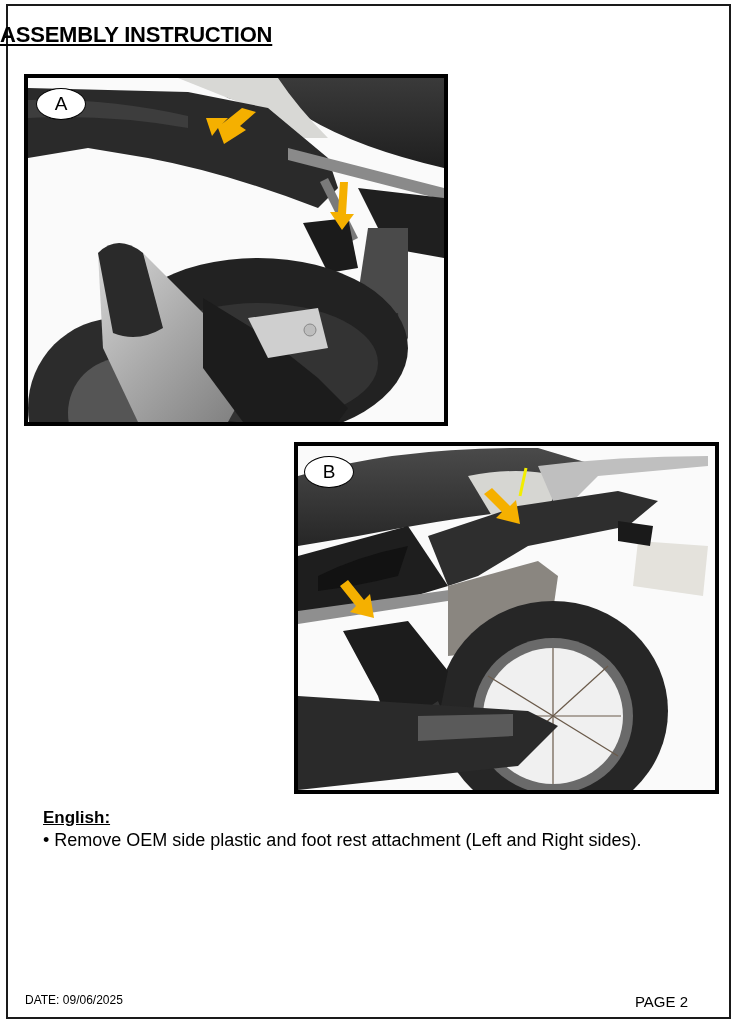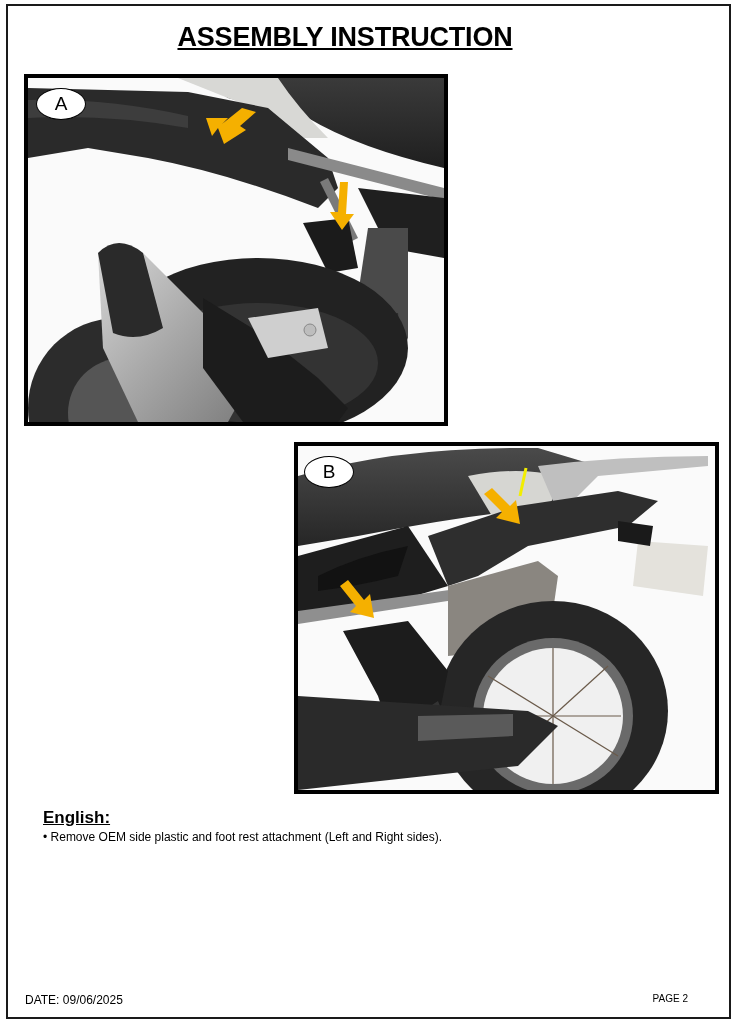--- a/index.html
+++ b/index.html
@@ -4,22 +4,22 @@
 <style>
   * { box-sizing: border-box; margin: 0; padding: 0; }
   html, body { width: 739px; height: 1024px; background: #ffffff; overflow: hidden; }
   body { position: relative; font-family: "Liberation Sans", sans-serif; color: #000; }
 
   .page-border {
     position: absolute; left: 6px; top: 4px; width: 725px; height: 1015px;
     border: 2px solid #1a1a1a;
   }
   .title {
-    position: absolute; left: 0; top: 22px; width: 690px; text-align: center;
-    font-size: 27px; font-weight: bold; text-decoration: underline;
+    position: absolute; left: 0; top: 22px; width: 690px; 
+    font-size: 22px; font-weight: bold; text-decoration: underline;
     letter-spacing: -0.2px;
   }
   .frame {
     position: absolute; border: 4px solid #000; background: #fff; overflow: hidden;
   }
   .frame svg { display: block; width: 100%; height: 100%; }
   #frame-a { left: 24px; top: 74px; width: 424px; height: 352px; }
   #frame-b { left: 294px; top: 442px; width: 425px; height: 352px; }
 
   .badge {
@@ -28,28 +28,28 @@
     justify-content: center; font-size: 19px; font-weight: normal; z-index: 2;
   }
   #frame-a .badge { left: 8px; top: 10px; }
   #frame-b .badge { left: 6px; top: 10px; }
 
   .section-heading {
     position: absolute; left: 43px; top: 808px; font-size: 17px; font-weight: bold;
     text-decoration: underline;
   }
   .instruction {
-    position: absolute; left: 43px; top: 830px; font-size: 12px;
+    position: absolute; left: 43px; top: 830px; font-size: 18px;
     white-space: nowrap;
   }
   .footer-date {
     position: absolute; left: 25px; top: 993px; font-size: 12px;
   }
   .footer-page {
-    position: absolute; right: 51px; top: 993px; font-size: 10px; margin-left: 44px;
+    position: absolute; right: 51px; top: 993px; font-size: 15px; margin-left: 44px;
   }
 </style>
 </head>
 <body>
 
 <div class="page-border"></div>
 
 <h1 class="title">ASSEMBLY INSTRUCTION</h1>
 
 <div class="frame" id="frame-a">

